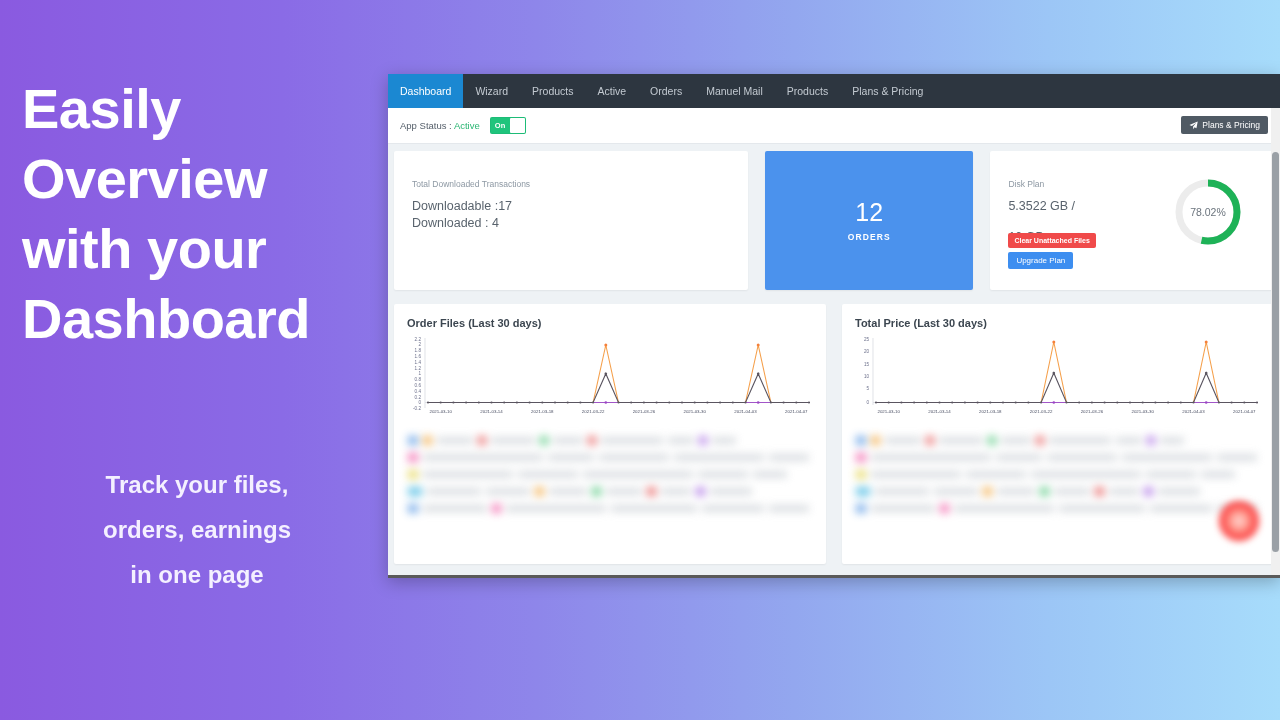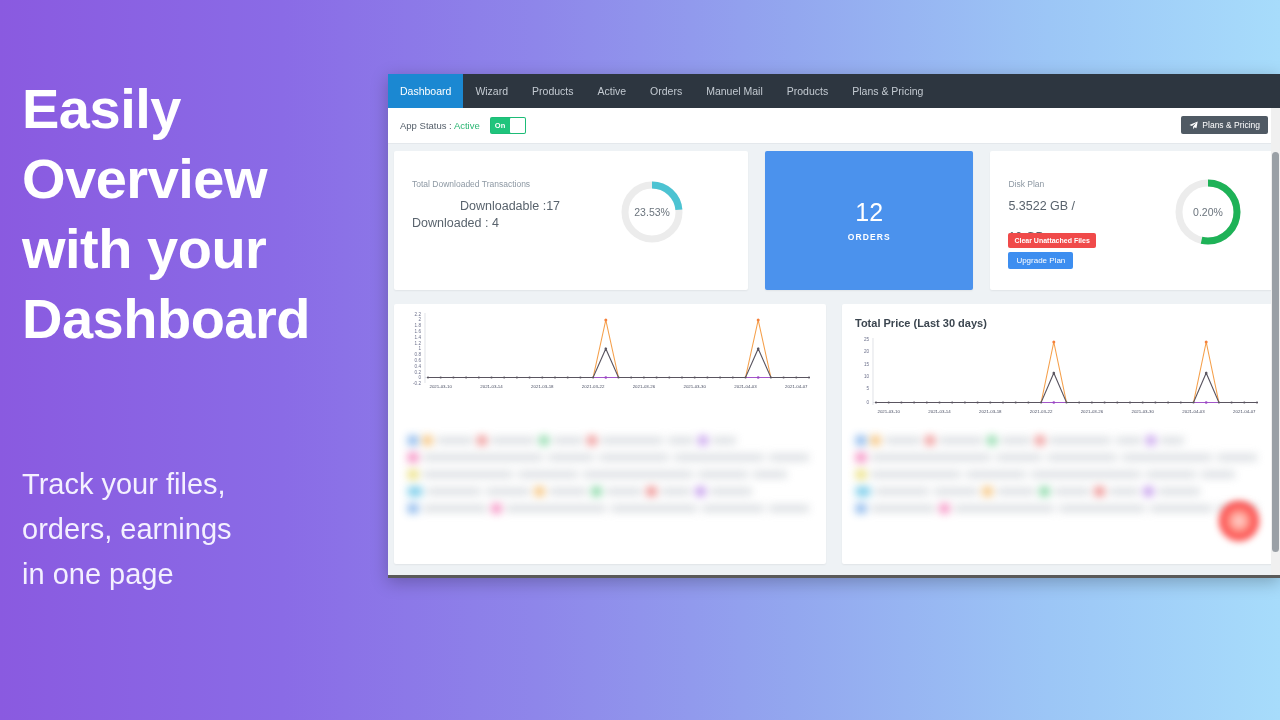--- a/index.html
+++ b/index.html
@@ -22,24 +22,25 @@
     line-height: 70px;
     font-weight: 700;
     letter-spacing: -0.5px;
     white-space: pre-line;
   }
   .promo-sub {
     position: absolute;
     left: 22px; top: 462px;
     width: 350px;
     color: #f4f0ff;
-    font-size: 29px;
+    font-size: 24px;
     line-height: 45px;
-    font-weight: 400;
+    font-weight: 700;
     white-space: pre-line;
+    text-align: center;
   }
 
   
   .window {
     position: absolute;
     left: 388px; top: 74px;
     width: 892px; height: 504px;
     background: #eef2f5;
     overflow: hidden;
     box-shadow: 0 4px 16px rgba(0,0,0,0.25);
@@ -124,21 +125,21 @@
   .card-c { width: 292px; margin-right: 0px; }
 
   .card-title {
     font-size: 8.5px; color: #8d98a3;
     position: absolute; left: 18px; top: 28px;
   }
   .card-line {
     font-size: 12.5px; color: #59636d;
     position: absolute; left: 18px;
   }
-  .card-a .line1 { top: 48px; margin-left: 48px; }
+  .card-a .line1 { top: 48px; }
   .card-a .line2 { top: 65px; }
 
   .orders-num { color: #ffffff; font-size: 25px; font-weight: 300; line-height: 1; }
   .orders-label { color: #ffffff; font-size: 8.5px; font-weight: 700; letter-spacing: 1.1px; margin-top: 7px; }
 
   .card-c .line1 { top: 48px; }
   .card-c .line2 { top: 79px; }
   .btn-clear {
     position: absolute; left: 18px; top: 82px;
     background: #f04a4a; color: #fff;
@@ -270,53 +271,47 @@
       <span>Plans &amp; Pricing</span>
     </div>
   </div>
 
   <div class="cards-row">
 
     <div class="card card-a">
       <div class="card-title">Total Downloaded Transactions</div>
       <div class="card-line line1">Downloadable :17</div>
       <div class="card-line line2">Downloaded : 4</div>
-      <div class="donut donut-a">
-        <svg width="68" height="68" viewBox="0 0 68 68">
-          <circle cx="34" cy="34" r="27" fill="none" stroke="#ececec" stroke-width="7"></circle>
-          <circle cx="34" cy="34" r="27" fill="none" stroke="#4cc3d2" stroke-width="7" stroke-dasharray="39.9 169.6" transform="rotate(-90 34 34)"></circle>
-        </svg>
-        <div class="pct">23.53%</div>
-      </div>
     </div>
 
     <div class="card card-b">
       <div class="orders-num">12</div>
       <div class="orders-label">ORDERS</div>
     </div>
 
     <div class="card card-c">
       <div class="card-title">Disk Plan</div>
       <div class="card-line line1">5.3522 GB /</div>
       <div class="card-line line2">10 GB</div>
       <div class="btn-clear">Clear Unattached Files</div>
       <div class="btn-upgrade">Upgrade Plan</div>
       <div class="donut donut-c">
         <svg width="72" height="72" viewBox="0 0 72 72">
           <circle cx="36" cy="36" r="29" fill="none" stroke="#ececec" stroke-width="7"></circle>
           <circle cx="36" cy="36" r="29" fill="none" stroke="#1eb257" stroke-width="7" stroke-dasharray="97.5 84.7" transform="rotate(-90 36 36)"></circle>
         </svg>
-        <div class="pct">0.20%</div>
+        <div class="pct">78.02%</div>
       </div>
     </div>
   </div>
 
   <div class="charts-row">
 
     <div class="chart-card">
+      <div class="chart-heading">Order Files (Last 30 days)</div>
       <svg class="chart-svg" width="422" height="92" viewBox="0 0 422 92">
 
         <g font-size="4.6" fill="#6b6f8a" font-family="Liberation Sans, sans-serif" text-anchor="end">
           <text x="27" y="7.5">2.2</text>
             <text x="27" y="13.3">2</text>
             <text x="27" y="19.1">1.8</text>
           <text x="27" y="24.9">1.6</text>
             <text x="27" y="30.7">1.4</text>
             <text x="27" y="36.5">1.2</text>
           <text x="27" y="42.3">1</text>

